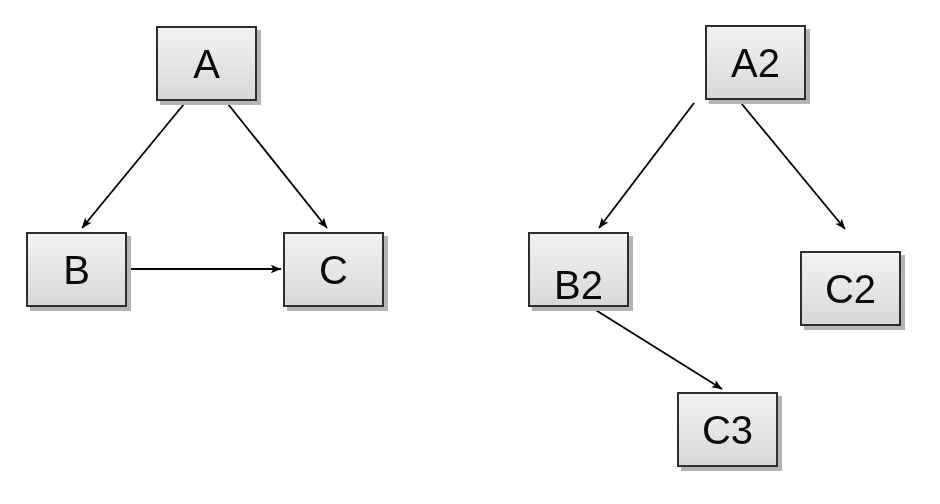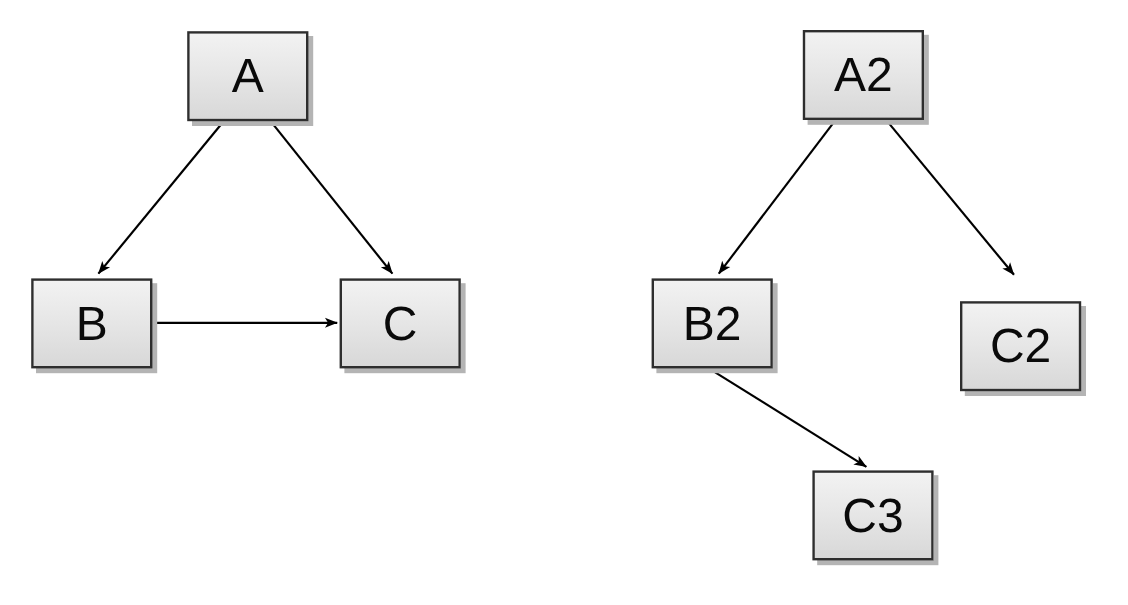--- a/index.html
+++ b/index.html
@@ -43,22 +43,22 @@
     font-size: 40px;
     line-height: 1;
     color: #0a0a0a;
     letter-spacing: 0px;
     user-select: none;
   }
   
   .pos-a  { left: 156px; top: 26px; }
   .pos-b  { left: 26px;  top: 232px; }
   .pos-c  { left: 283px; top: 232px; }
-  .pos-a2 { left: 669px; top: 25px; text-align: center; }
-  .pos-b2 { left: 543px; top: 232px; }
+  .pos-a2 { left: 705px; top: 25px; text-align: center; }
+  .pos-b2 { left: 528px; top: 232px; align-items: flex-end; }
   .pos-c2 { left: 800px; top: 232px; margin-top: 19px; }
   .pos-c3 { left: 677px; top: 392px; }
 </style>
 </head>
 <body>
 
 <div class="canvas">
 
   <svg class="edges-layer" width="940" height="504" viewBox="0 0 940 504" xmlns="http://www.w3.org/2000/svg">
     <defs>

